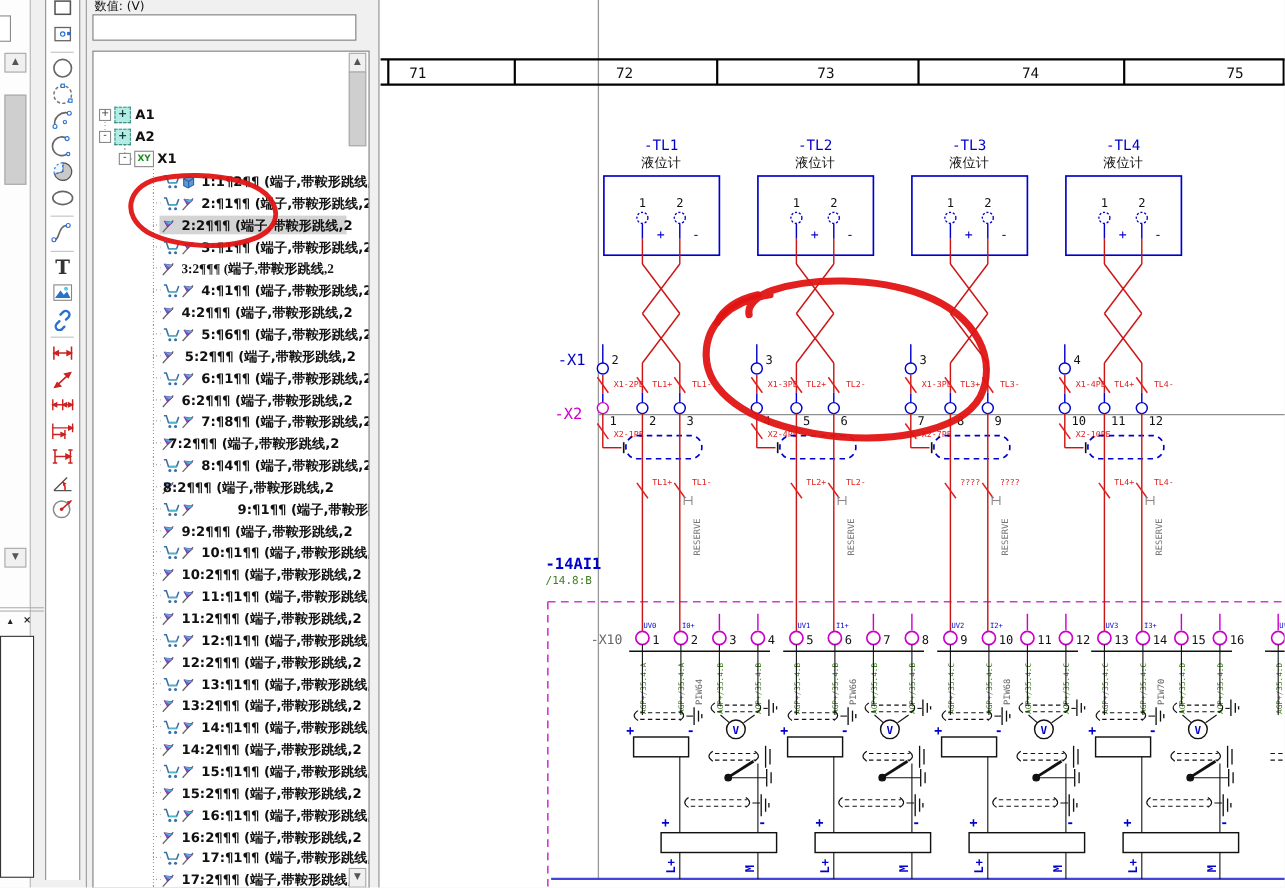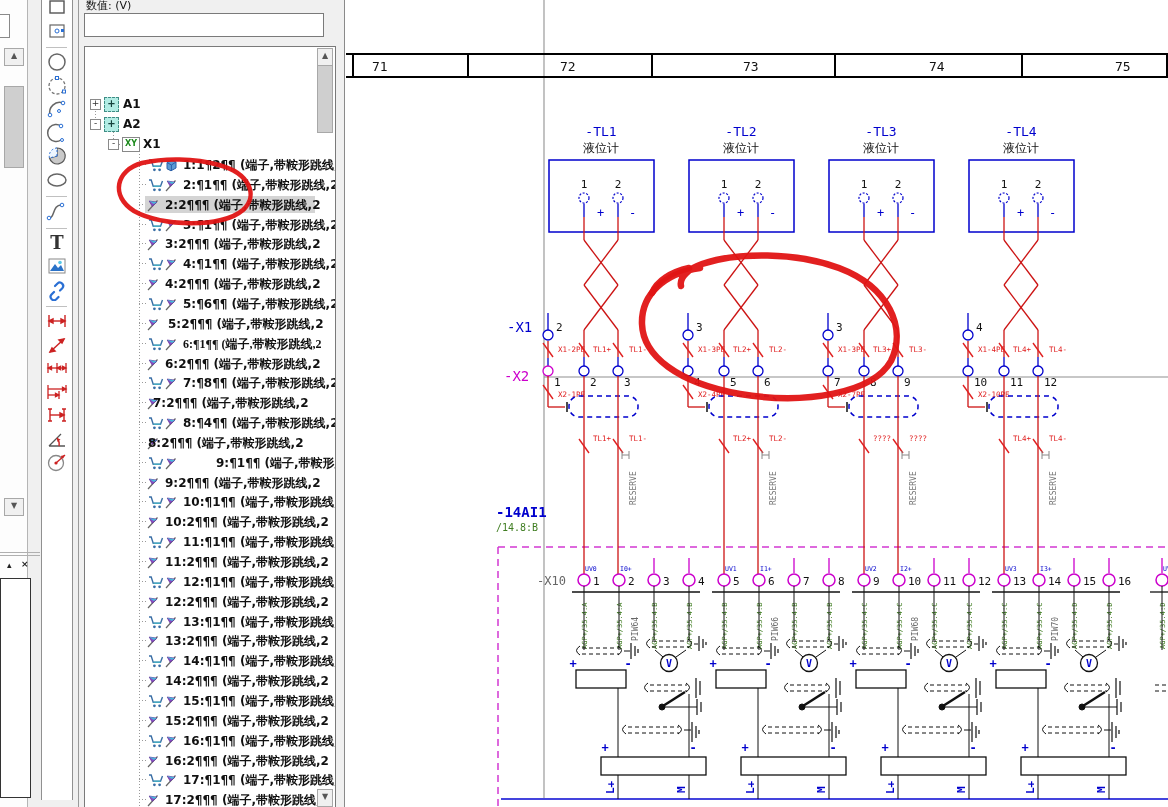--- a/index.html
+++ b/index.html
@@ -297,21 +297,21 @@
             </svg></span>
           <span class="lbl" style="left: 37px;">3:¶1¶¶ (端子,带鞍形跳线,2</span>
         </div>
         <div class="doth" style="left: 54px; top: 196.4px; width: 7px;"></div>
         <div class="trow" style="left: 61px; top: 188.4px; width: 168px;">
           <span class="ticon" style="left: 0px;"><svg width="15" height="14">
               <path d="M2 13 L11.5 2.5" stroke="#666" stroke-width="1.2"></path>
               <path d="M3.2 3 L11 4.2 L6.2 8.2 Z" fill="#8b4fc8" stroke="#5a2a90" stroke-width="0.7"></path>
               <path d="M3.2 3 L11 4.2 L7.8 6 Z" fill="#49b8d8"></path>
             </svg></span>
-          <span class="lbl" style="left: 19px;">3:2¶¶¶ (端子,带鞍形跳线,2</span>
+          <span class="lbl" style="left: 19px; font-family: Liberation Serif, serif;">3:2¶¶¶ (端子,带鞍形跳线,2</span>
         </div>
         <div class="doth" style="left: 54px; top: 216.25px; width: 7px;"></div>
         <div class="trow" style="left: 61px; top: 208.25px; width: 168px;">
           <span class="ticon" style="left: 2px;"><svg width="16" height="14">
               <path d="M1 2 h2.2 l2 6.2 h7.3 l2 -5.2" fill="none" stroke="#3a6ea5" stroke-width="1.4"></path>
               <path d="M5.4 8.2 h7.3" stroke="#49b8c8" stroke-width="1.2"></path>
               <circle cx="6.4" cy="11.8" r="1.4" fill="#3a6ea5"></circle>
               <circle cx="11.6" cy="11.8" r="1.4" fill="#3a6ea5"></circle>
             </svg></span>
           <span class="ticon" style="left: 18px;"><svg width="15" height="14">
@@ -348,21 +348,21 @@
         <div class="doth" style="left: 54px; top: 275.8px; width: 7px;"></div>
         <div class="trow" style="left: 61px; top: 267.8px; width: 168px;">
           <span class="ticon" style="left: 0px;"><svg width="15" height="14">
               <path d="M2 13 L11.5 2.5" stroke="#666" stroke-width="1.2"></path>
               <path d="M3.2 3 L11 4.2 L6.2 8.2 Z" fill="#8b4fc8" stroke="#5a2a90" stroke-width="0.7"></path>
               <path d="M3.2 3 L11 4.2 L7.8 6 Z" fill="#49b8d8"></path>
             </svg></span>
           <span class="lbl" style="left: 22px;">5:2¶¶¶ (端子,带鞍形跳线,2</span>
         </div>
         <div class="doth" style="left: 54px; top: 295.65px; width: 7px;"></div>
-        <div class="trow" style="left: 61px; top: 287.65px; width: 168px; font-family: Liberation Serif, serif;">
+        <div class="trow" style="left: 61px; top: 287.65px; width: 168px;">
           <span class="ticon" style="left: 2px;"><svg width="16" height="14">
               <path d="M1 2 h2.2 l2 6.2 h7.3 l2 -5.2" fill="none" stroke="#3a6ea5" stroke-width="1.4"></path>
               <path d="M5.4 8.2 h7.3" stroke="#49b8c8" stroke-width="1.2"></path>
               <circle cx="6.4" cy="11.8" r="1.4" fill="#3a6ea5"></circle>
               <circle cx="11.6" cy="11.8" r="1.4" fill="#3a6ea5"></circle>
             </svg></span>
           <span class="ticon" style="left: 18px;"><svg width="15" height="14">
               <path d="M2 13 L11.5 2.5" stroke="#666" stroke-width="1.2"></path>
               <path d="M3.2 3 L11 4.2 L6.2 8.2 Z" fill="#8b4fc8" stroke="#5a2a90" stroke-width="0.7"></path>
               <path d="M3.2 3 L11 4.2 L7.8 6 Z" fill="#49b8d8"></path>

